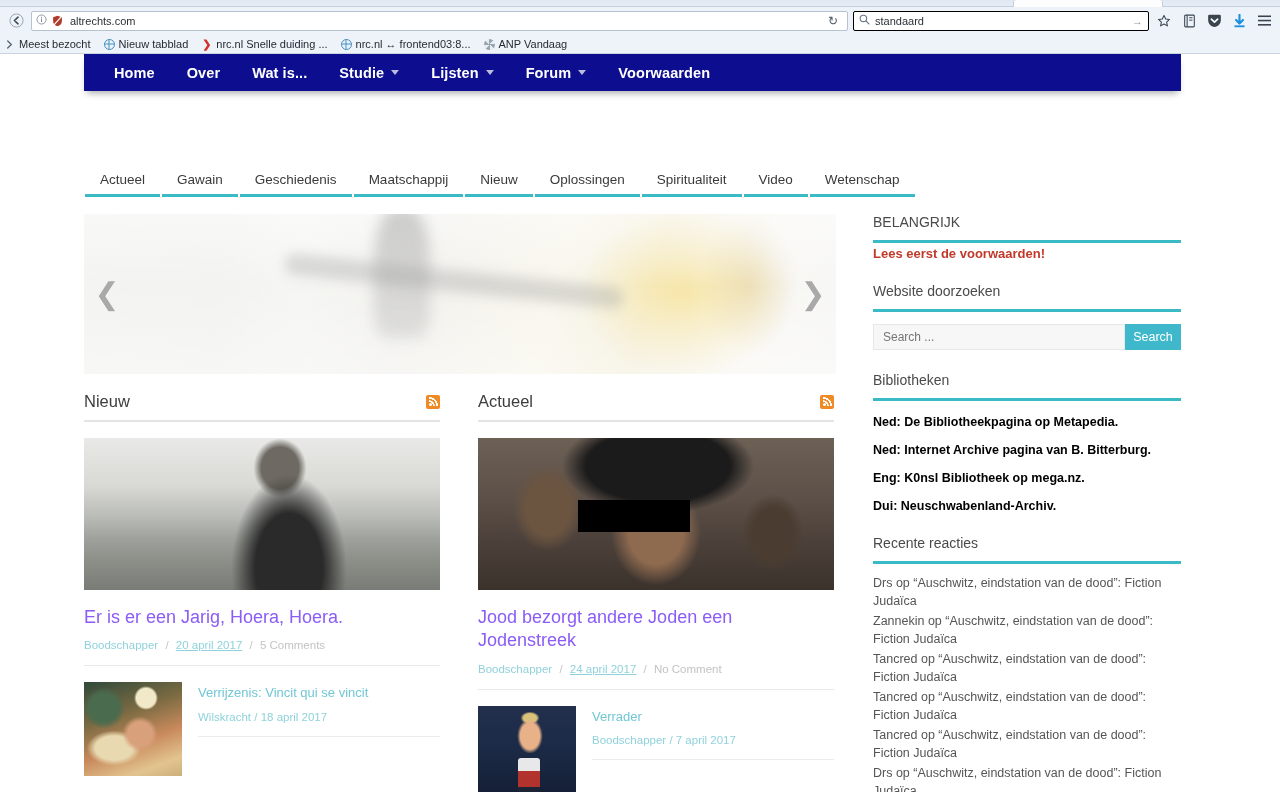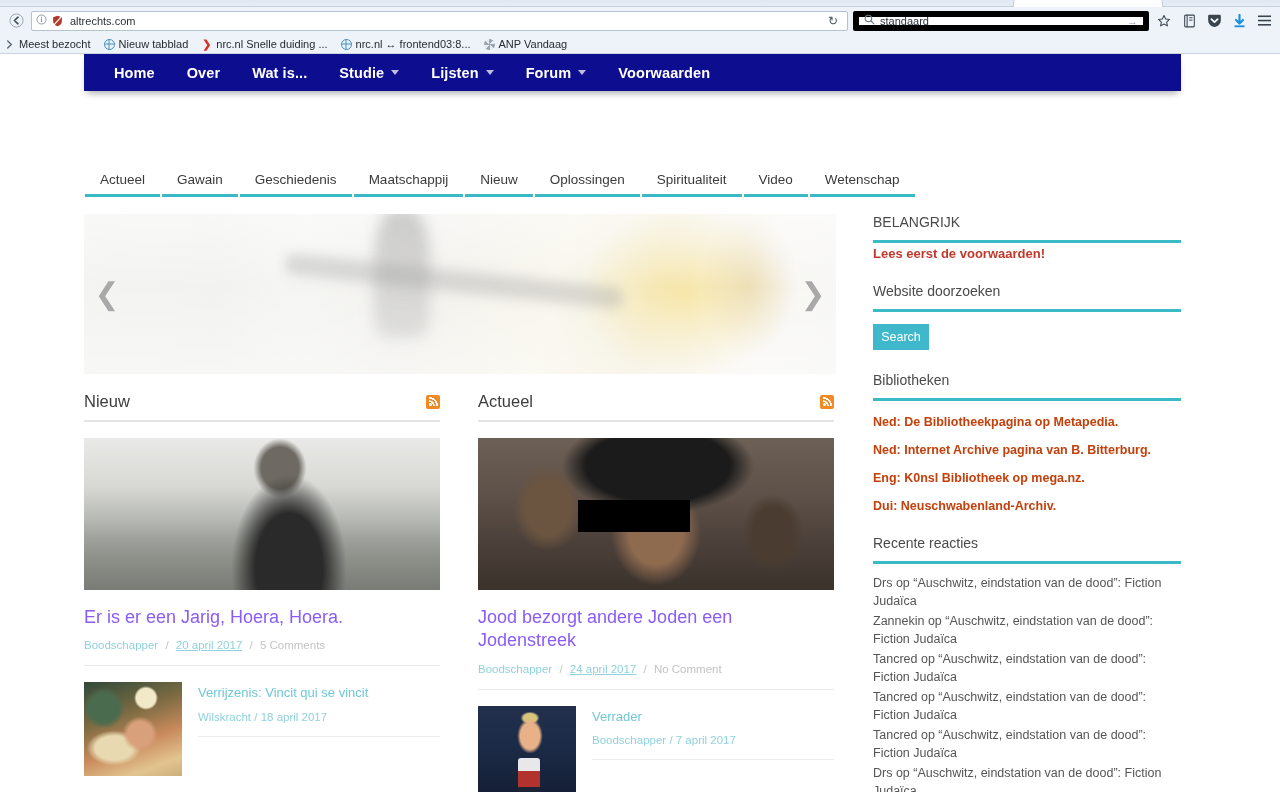--- a/index.html
+++ b/index.html
@@ -43,21 +43,21 @@
     flex: 0 0 auto; position: relative; width: 11px; height: 12px;
   }
   .url-shield svg { display:block; }
   .url-text {
     flex: 1 1 auto; font-size: 11px; color: #2c3136; white-space: nowrap;
     overflow: hidden; text-overflow: ellipsis; padding-left: 2px;
   }
   .url-reload { flex: 0 0 auto; color: #495663; font-size: 12px; padding: 0 5px 0 3px; }
   .searchbar {
     width: 296px; height: 20px; background: #ffffff;
-    border: 6px solid #000000; border-radius: 2px;
+    border: 1px solid #000000; border-radius: 2px;
     display: flex; align-items: center; padding: 0 5px; gap: 5px;
     flex: 0 0 auto;
   }
   .search-mag { color: #6c7a88; font-size: 10px; }
   .search-val { flex: 1 1 auto; font-size: 11px; color: #2c3136; }
   .search-go { color: #8d99a5; font-size: 11px; }
   .chrome-icon { width: 20px; height: 20px; display:flex; align-items:center; justify-content:center; color:#39444f; }
   .chrome-icon.blue { color: #1b8fe0; }
   .bookmarks-row {
     height: 20px; display: flex; align-items: center; gap: 13px;
@@ -269,21 +269,21 @@
     flex: 1 1 auto; height: 26px; background: #f7f7f7;
     border: 1px solid #e7e7e7; font-size: 12px; color: #9f9f9f;
     padding: 0 9px; font-family: "Liberation Sans", sans-serif; outline:none;
   }
   .search-submit {
     width: 56px; height: 26px; background: #3fb8cb; color: #fff;
     border: none; font-size: 12.5px; font-family: "Liberation Sans", sans-serif;
     cursor: pointer;
   }
   .lib-link {
-    display: block; font-size: 12.5px; font-weight: bold; color: #c2410c;
+    display: block; font-size: 12.5px; font-weight: bold; color: #000000;
     margin-top: 14px;
   }
   .comment-list { margin-top: 10px; }
   .comment-item {
     font-size: 12.5px; color: #555555; line-height: 1.44; margin-bottom: 2px;
   }
 
   a { text-decoration: none; }
 </style>
 </head>
@@ -544,20 +544,21 @@
     <div class="widget">
       <div class="widget-title">BELANGRIJK</div>
       <div class="widget-rule"></div>
       <a class="alert-link">Lees eerst de voorwaarden!</a>
     </div>
 
     <div class="widget">
       <div class="widget-title">Website doorzoeken</div>
       <div class="widget-rule"></div>
       <div class="searchwrap">
+        <input class="search-input" type="text" placeholder="Search ..." style="">
         <button class="search-submit">Search</button>
       </div>
     </div>
 
     <div class="widget">
       <div class="widget-title">Bibliotheken</div>
       <div class="widget-rule"></div>
       <a class="lib-link">Ned: De Bibliotheekpagina op Metapedia.</a>
       <a class="lib-link">Ned: Internet Archive pagina van B. Bitterburg.</a>
       <a class="lib-link">Eng: K0nsl Bibliotheek op mega.nz.</a>

